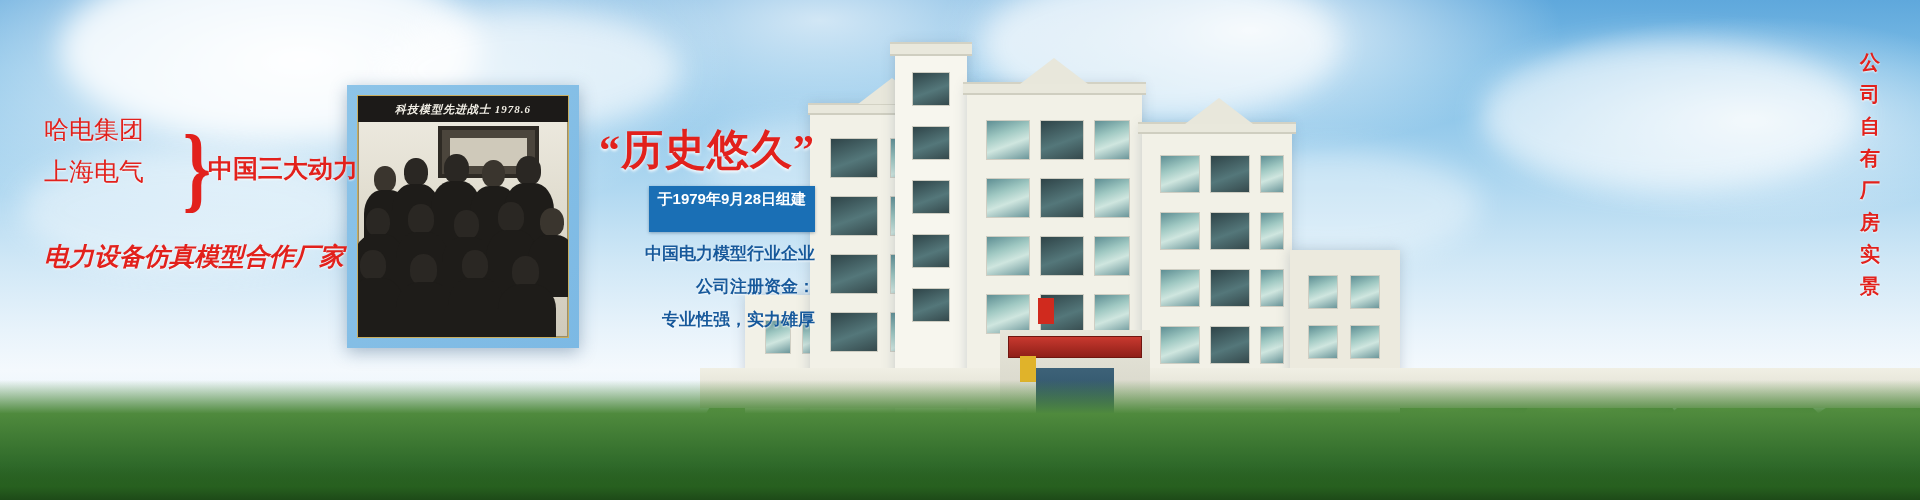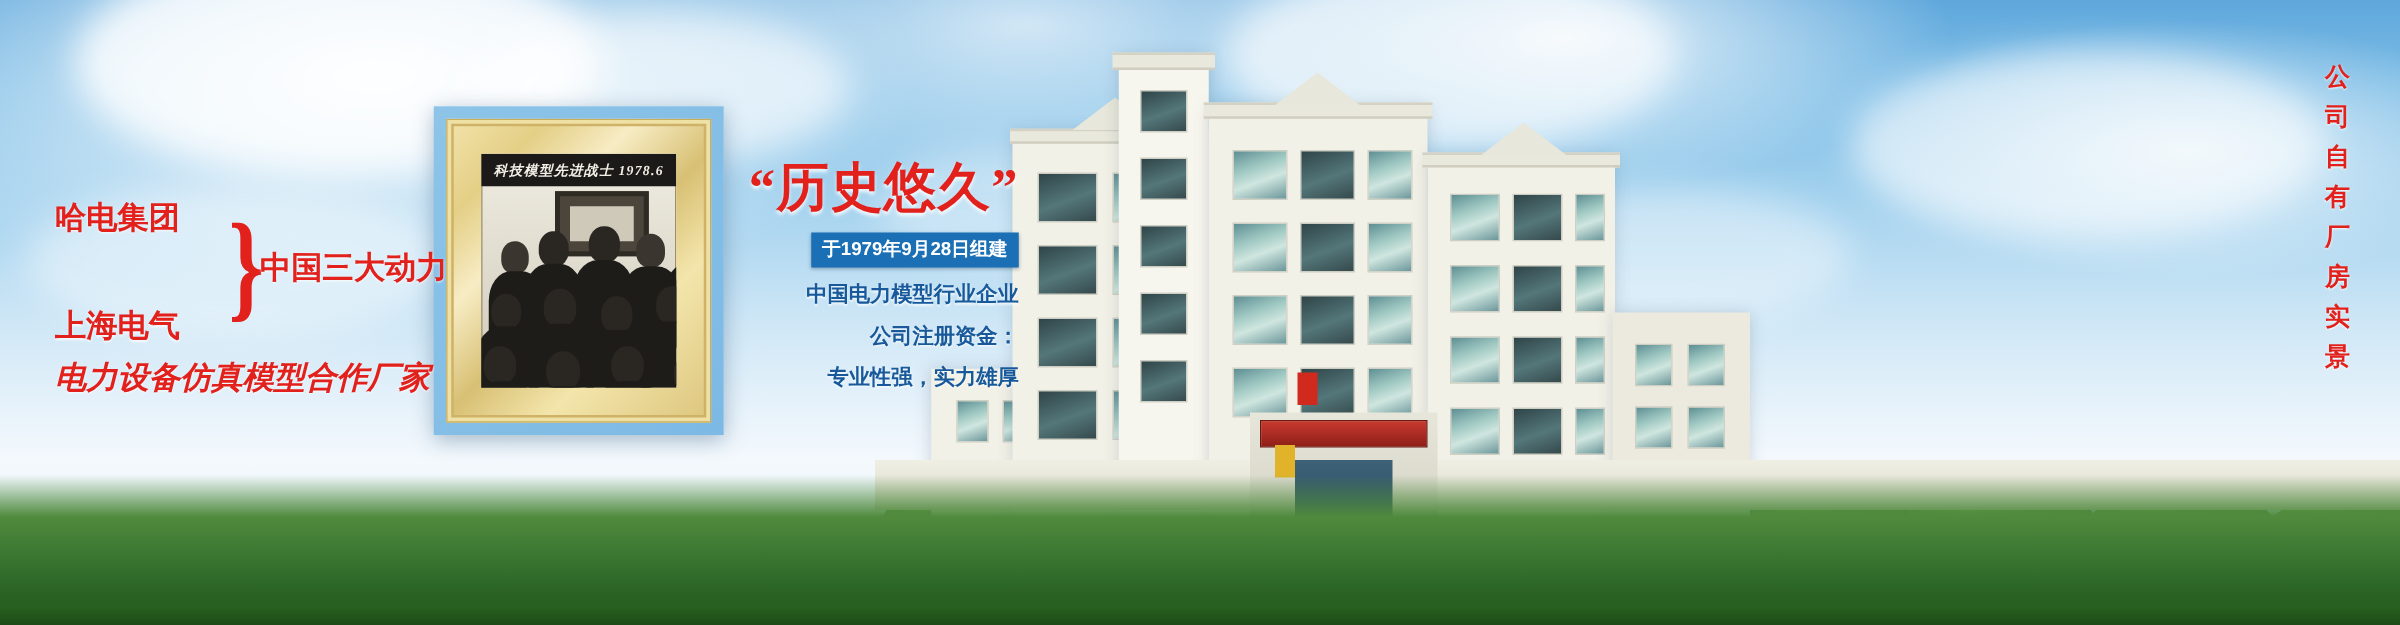--- a/index.html
+++ b/index.html
@@ -40,24 +40,23 @@
     z-index:30;
   }
 
   
   #left-block {
     position:absolute; left:30px; top:108px; width:360px;
     z-index:30; color:#e2211c;
   }
   .three-rows { position:relative; height:124px; }
   .co-name {
-    font-size:25px; font-weight:bold; line-height:42px;
+    font-size:25px; font-weight:normal; line-height:42px;
     color:#e2211c; padding-left:14px;
     text-shadow:0 1px 2px rgba(255,255,255,.8);
-    margin-top:45px;
   }
   #brace {
     position:absolute; left:148px; top:-10px;
     font-size:96px; line-height:140px; font-weight:bold;
     color:#e2211c; transform:scaleX(.75);
     font-family:"Liberation Serif","DejaVu Serif",serif;
   }
   #three-power {
     position:absolute; left:178px; top:44px;
     font-size:25px; font-weight:bold; color:#e2211c;
@@ -78,21 +77,21 @@
     width:232px; height:263px;
     background:linear-gradient(135deg,#8dc4e8,#7cb9e4);
     padding:10px;
     box-shadow:0 4px 16px rgba(30,70,110,.35);
     z-index:25;
   }
   #photo-gold {
     width:100%; height:100%;
     background:
       linear-gradient(135deg,#f3e4ac 0%,#e4cf86 18%,#f7ecc4 34%,#d8c074 52%,#f3e5ab 70%,#dcc57c 100%);
-    padding:28px;
+    padding:1px;
     box-shadow:inset 0 0 0 1px #c8ad5f, inset 0 0 0 4px #efe0a4, inset 0 0 0 6px #cdb268;
   }
   #photo-inner {
     width:100%; height:100%;
     position:relative; overflow:hidden;
     background:linear-gradient(to bottom,#efece2 0%,#e2ded1 40%,#cfcabb 100%);
     box-shadow:inset 0 0 0 1px #9c8f6a;
   }
   #photo-banner {
     position:absolute; left:0; top:0; width:100%; height:26px;
@@ -123,21 +122,21 @@
     letter-spacing:1px; white-space:nowrap;
     text-shadow:0 2px 3px rgba(255,255,255,.85);
     font-family:"Liberation Serif","DejaVu Serif",serif;
   }
   #date-badge {
     margin-top:8px;
     display:inline-block;
     background:#1a6fb5;
     color:#ffffff;
     font-size:15px; font-weight:bold;
-    padding:4px 9px 5px 9px;
+    padding:4px 9px 23px 9px;
     white-space:nowrap;
     box-shadow:0 1px 3px rgba(0,40,80,.35);
     margin-left:23px;
   }
   .detail-line {
     margin-top:10px;
     font-size:17px; color:#17599b; font-weight:bold;
     white-space:nowrap;
     text-shadow:0 1px 2px rgba(255,255,255,.9);
   }

